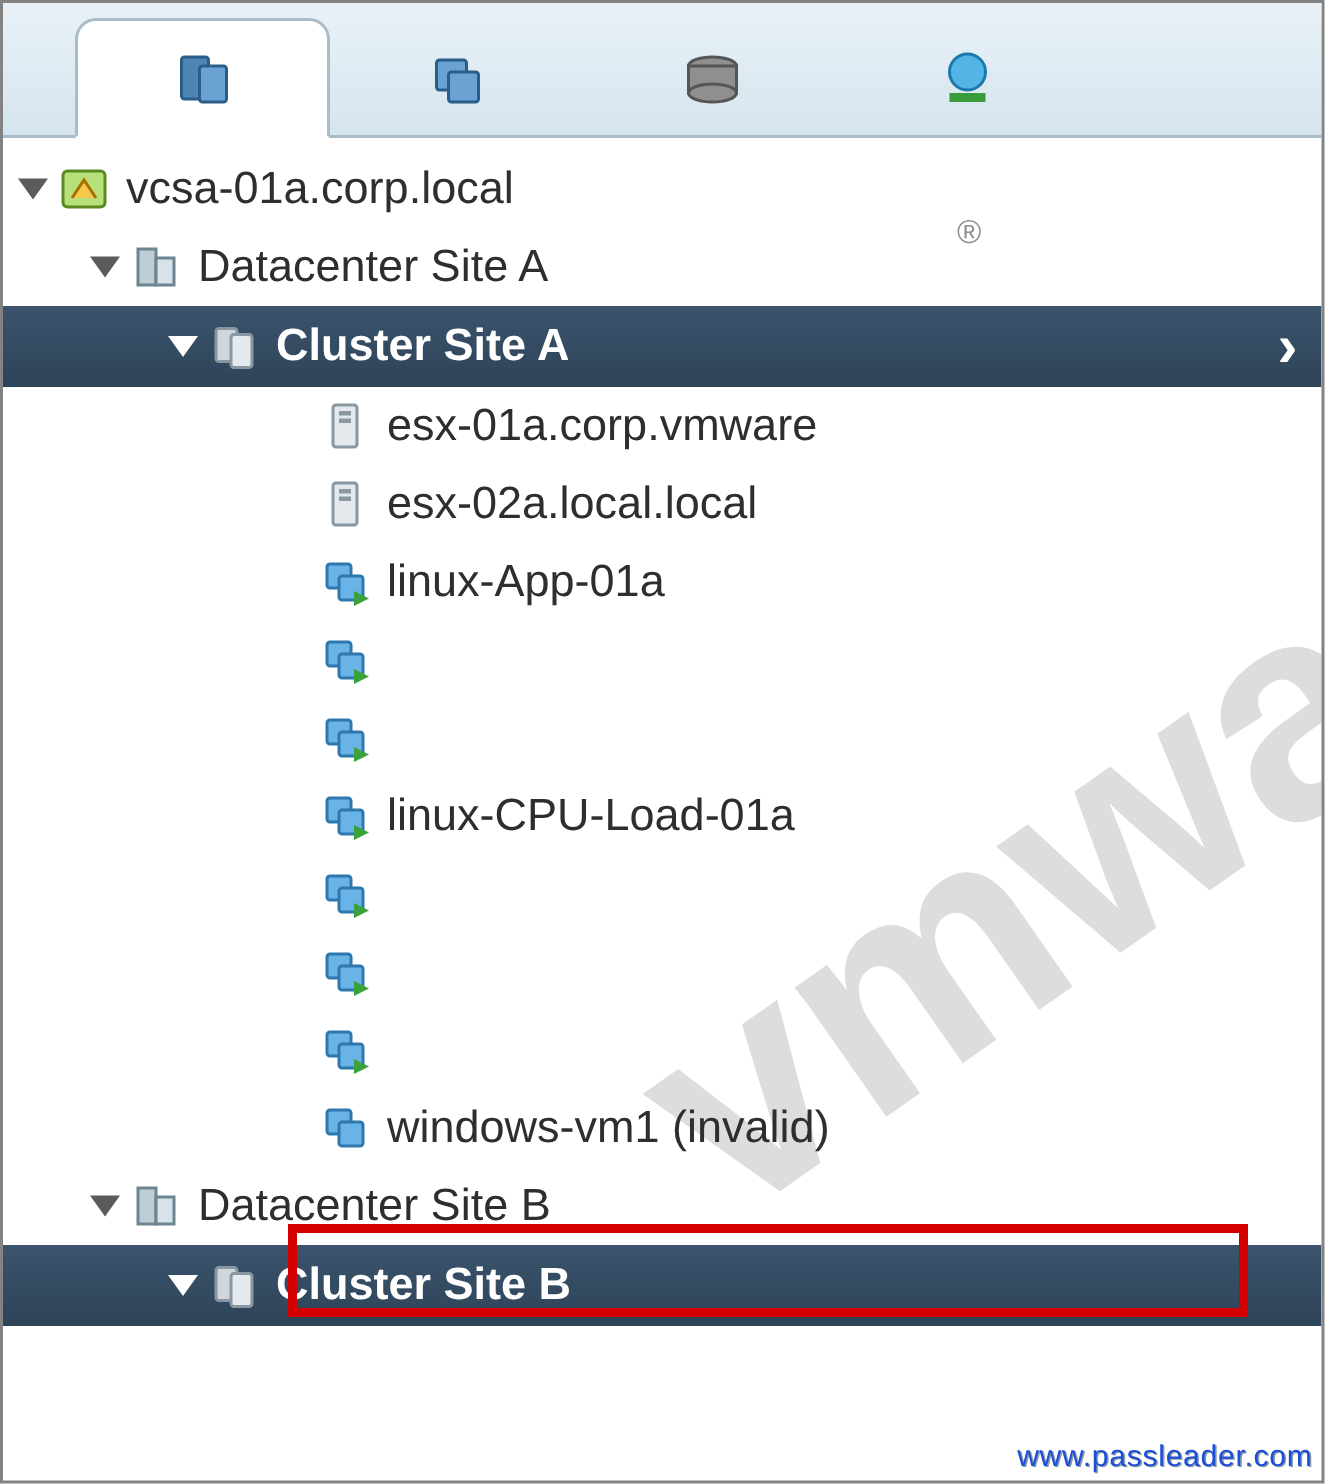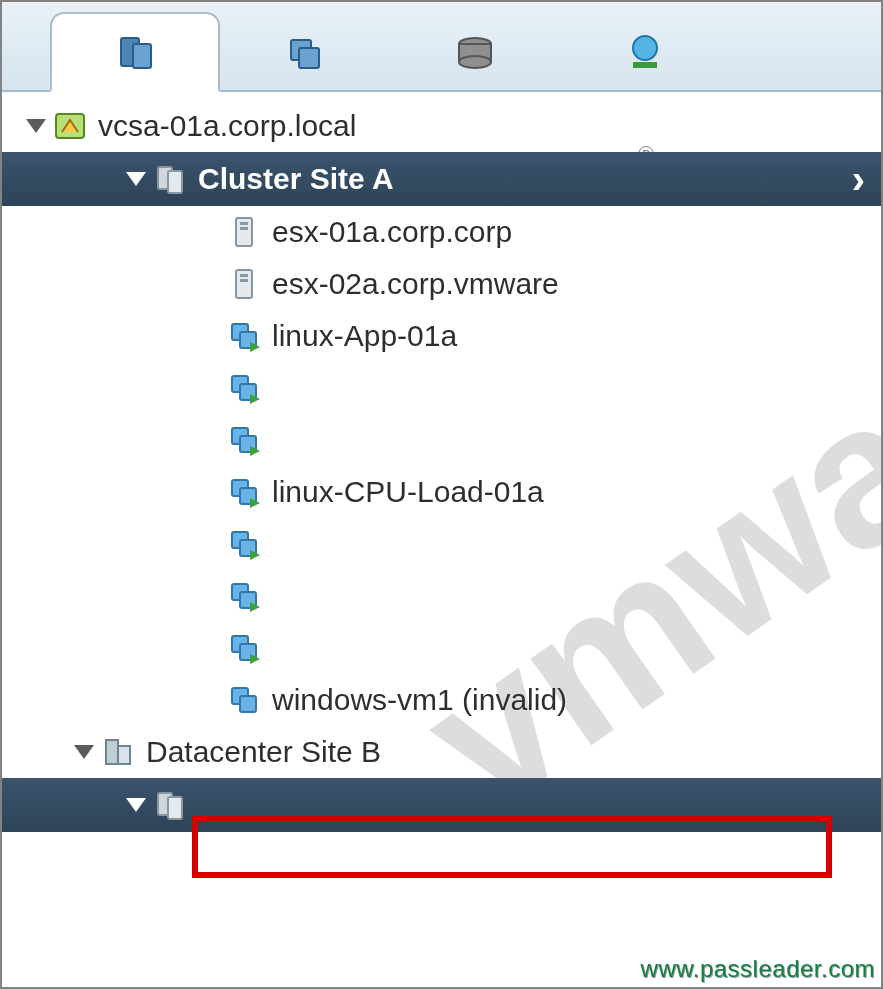--- a/index.html
+++ b/index.html
@@ -24,22 +24,22 @@
     transform: rotate(-35deg);
     pointer-events: none;
     user-select: none;
     font-family: Arial, sans-serif;
     z-index: 0;
   }
   .url-mark {
     position: absolute;
     right: 6px;
     bottom: 4px;
-    font-size: 24px;
-    color: #15803d;
+    font-size: 20px;
+    color: #1d4ed8;
     font-family: Arial, sans-serif;
     letter-spacing: 0.5px;
     text-shadow: 1px 1px 0 #8a9aa6;
     z-index: 3;
   }
   .tabbar {
     height: 90px;
     display: flex;
     align-items: flex-end;
     background: linear-gradient(#e9f1f7,#d6e5ef);
@@ -65,21 +65,21 @@
     height: 80px;
     margin-bottom: -2px;
   }
   .tab .ticn { width: 44px; height: 44px; }
   
   .tree { position: relative; z-index: 1; padding-top: 8px; }
   .row {
     display: flex;
     align-items: center;
     height: 52px;
-    padding-left: 24px;
+    padding-left: 10px;
     white-space: nowrap;
   }
   .row.sel {
     background: linear-gradient(#3b546c,#2d4358);
     color: #fff;
     font-weight: 700;
     height: 54px;
   }
   .row.sel .lbl, .row.sel .chevron-right { color:#fff; }
   .indent { display:inline-block; }
@@ -157,20 +157,31 @@
     <span class="arrow"></span>
     <span class="icon">
       <svg viewBox="0 0 36 36">
           <rect x="4" y="6" width="28" height="24" rx="3" fill="#b7e07a" stroke="#5a8a1f" stroke-width="2"></rect>
           <path d="M10 24 L18 12 L26 24" fill="#f6c84c" stroke="#a66f00" stroke-width="2"></path>
         </svg>
     </span>
     <span class="lbl">vcsa-01a.corp.local</span>
   </div>
 
+  <div class="row">
+    <span class="indent i2"></span>
+    <span class="arrow"></span>
+    <span class="icon">
+      <svg viewBox="0 0 36 36">
+          <rect x="6" y="6" width="12" height="24" fill="#bfcdd6" stroke="#6d8593" stroke-width="2"></rect>
+          <rect x="18" y="12" width="12" height="18" fill="#d7e2e9" stroke="#6d8593" stroke-width="2"></rect>
+        </svg>
+    </span>
+    <span class="lbl">Datacenter Site A</span>
+  </div>
 
   <div class="row sel">
     <span class="indent i3"></span>
     <span class="arrow"></span>
     <span class="icon">
       <svg viewBox="0 0 36 36">
           <rect x="6" y="6" width="14" height="22" rx="2" fill="#d0d6db" stroke="#8897a2" stroke-width="2"></rect>
           <rect x="16" y="10" width="14" height="22" rx="2" fill="#e3e9ed" stroke="#8897a2" stroke-width="2"></rect>
         </svg>
     </span>
@@ -180,33 +191,33 @@
 
   <div class="row">
     <span class="indent i4"></span>
     <span class="icon">
       <svg viewBox="0 0 36 36">
           <rect x="10" y="4" width="16" height="28" rx="2" fill="#e3e9ed" stroke="#8897a2" stroke-width="2"></rect>
           <rect x="14" y="8" width="8" height="3" fill="#8897a2"></rect>
           <rect x="14" y="13" width="8" height="3" fill="#8897a2"></rect>
         </svg>
     </span>
-    <span class="lbl">esx-01a.corp.corp</span>
+    <span class="lbl">esx-01a.corp.vmware</span>
   </div>
 
   <div class="row">
     <span class="indent i4"></span>
     <span class="icon">
       <svg viewBox="0 0 36 36">
           <rect x="10" y="4" width="16" height="28" rx="2" fill="#e3e9ed" stroke="#8897a2" stroke-width="2"></rect>
           <rect x="14" y="8" width="8" height="3" fill="#8897a2"></rect>
           <rect x="14" y="13" width="8" height="3" fill="#8897a2"></rect>
         </svg>
     </span>
-    <span class="lbl">esx-02a.corp.vmware</span>
+    <span class="lbl">esx-02a.local.local</span>
   </div>
 
   <div class="row">
     <span class="indent i4"></span>
     <span class="icon">
       <svg viewBox="0 0 36 36">
           <rect x="6" y="6" width="16" height="16" rx="2" fill="#69b3e7" stroke="#2e78ad" stroke-width="2"></rect>
           <rect x="14" y="14" width="16" height="16" rx="2" fill="#69b3e7" stroke="#2e78ad" stroke-width="2"></rect>
           <polygon points="24,24 34,29 24,34" fill="#3aa23a"></polygon>
         </svg>
@@ -306,17 +317,18 @@
 
   <div class="row sel">
     <span class="indent i3"></span>
     <span class="arrow"></span>
     <span class="icon">
       <svg viewBox="0 0 36 36">
           <rect x="6" y="6" width="14" height="22" rx="2" fill="#d0d6db" stroke="#8897a2" stroke-width="2"></rect>
           <rect x="16" y="10" width="14" height="22" rx="2" fill="#e3e9ed" stroke="#8897a2" stroke-width="2"></rect>
         </svg>
     </span>
+    <span class="lbl">Cluster Site B</span>
   </div>
 
 </div>
 
 <div class="highlight-box"></div>
 
 </body></html>

